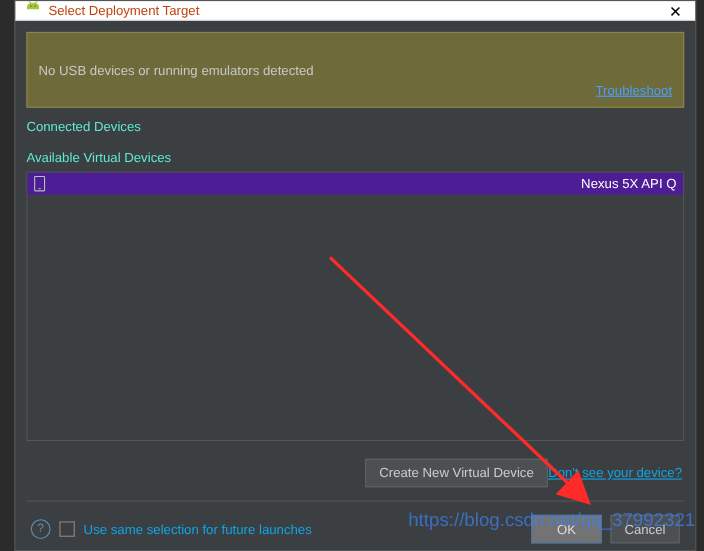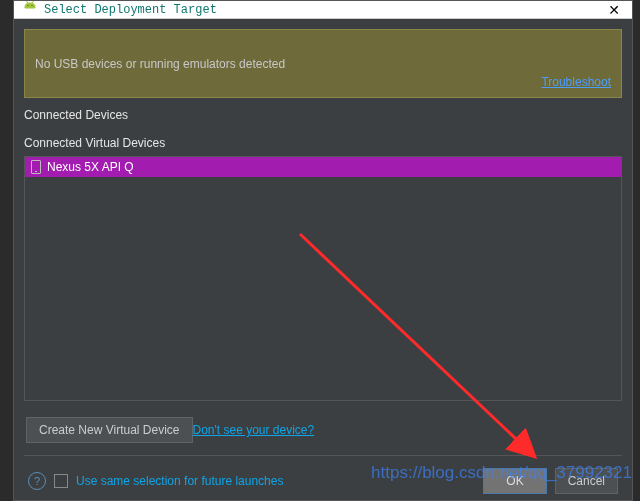--- a/index.html
+++ b/index.html
@@ -1,32 +1,32 @@
 <!DOCTYPE html>
 <html><head>
   <meta charset="utf-8">
   <style>
     * { box-sizing: border-box; margin: 0; padding: 0; }
     body { width: 640px; height: 501px; background: #2b2b2b; font-family: "Segoe UI", Arial, sans-serif; font-size: 12px; overflow: hidden; position: relative; }
     .dialog { position: absolute; left: 13px; top: 0; width: 620px; height: 501px; background: #3c3f41; border: 1px solid #555; display: flex; flex-direction: column; }
     .titlebar { height: 28px; background: #fff; display: flex; align-items: center; padding: 0 8px; border-bottom: 1px solid #ccc; }
     .titlebar .icon { margin-right: 6px; }
-    .titlebar .title { color: #0f766e; font-size: 12px; flex: 1; font-family: Liberation Mono, monospace; }
+    .titlebar .title { color: #c2410c; font-size: 12px; flex: 1; }
     .titlebar .close { width: 20px; text-align: center; color: #000; font-size: 14px; cursor: pointer; }
     .content { flex: 1; display: flex; flex-direction: column; padding: 10px 10px 0 10px; }
     .warnbar { background: #6e6a3a; border: 1px solid #8a864a; padding: 8px 10px; display: flex; justify-content: space-between; align-items: center; color: #c8c8c8; }
     .warnbar a { color: #4a9eff; text-decoration: underline; cursor: pointer; margin-top: 37px; }
-    .section-label { color: #e5e5e5; margin-top: 10px; margin-bottom: 4px; font-size: 12px; }
+    .section-label { color: #5eead4; margin-top: 10px; margin-bottom: 4px; font-size: 12px; }
     .none-item { color: #aaa; padding: 2px 0 2px 16px; font-size: 12px; }
     .list-area { border: 1px solid #555; background: #3c3f41; height: 245px; margin-top: 2px; }
     .list-item { display: flex; align-items: center; height: 20px; padding: 0 6px; color: #ddd; font-size: 12px; gap: 6px; }
-    .list-item.selected { background: #a21caf; color: #fff; }
+    .list-item.selected { background: #4c1d95; color: #fff; justify-content: space-between; }
     .phone-icon { width: 10px; height: 14px; border: 1px solid #bbb; border-radius: 1px; display: inline-block; position: relative; }
     .phone-icon::after { content: ""; position: absolute; bottom: 1px; left: 3px; width: 2px; height: 1px; background: #bbb; }
-    .bottom-link-row { display: flex; justify-content: flex-start; align-items: center; margin-top: 16px; padding: 0 2px; }
+    .bottom-link-row { display: flex; justify-content: flex-end; align-items: center; margin-top: 16px; padding: 0 2px; }
     .btn { background: #4c5052; border: 1px solid #5e6366; color: #ccc; padding: 5px 12px; font-size: 12px; cursor: pointer; }
     .btn.primary { background: #737373; border: 1px solid #4a78a8; color: #ddd; padding: 5px 22px; margin-left: 12px; }
     .link { color: #0ea5e9; text-decoration: underline; cursor: pointer; }
     .footer { border-top: 1px solid #555; margin-top: 12px; padding: 12px 4px 12px 4px; display: flex; align-items: center; justify-content: space-between; }
     .footer-left { display: flex; align-items: center; gap: 8px; }
     .help-icon { width: 18px; height: 18px; border: 1px solid #5a8db8; border-radius: 50%; display: flex; align-items: center; justify-content: center; color: #5a8db8; font-size: 11px; cursor: pointer; }
     .checkbox { width: 14px; height: 14px; border: 1px solid #888; background: #3c3f41; cursor: pointer; }
     .checkbox-label { color: #0ea5e9; font-size: 12px; }
     .footer-right { display: flex; gap: 8px; }
     .arrow-overlay { position: absolute; pointer-events: none; left: 0; top: 0; }
@@ -49,21 +49,21 @@
   </div>
 
   <div class="content">
     <div class="warnbar">
       <span>No USB devices or running emulators detected</span>
       <a>Troubleshoot</a>
     </div>
 
     <div class="section-label">Connected Devices</div>
 
-    <div class="section-label">Connected Virtual Devices</div>
+    <div class="section-label">Available Virtual Devices</div>
     <div class="list-area">
       <div class="list-item selected">
         <span class="phone-icon"></span>
         <span>Nexus 5X API Q</span>
       </div>
     </div>
 
     <div class="bottom-link-row">
       <button class="btn">Create New Virtual Device</button>
       <a class="link">Don't see your device?</a>

